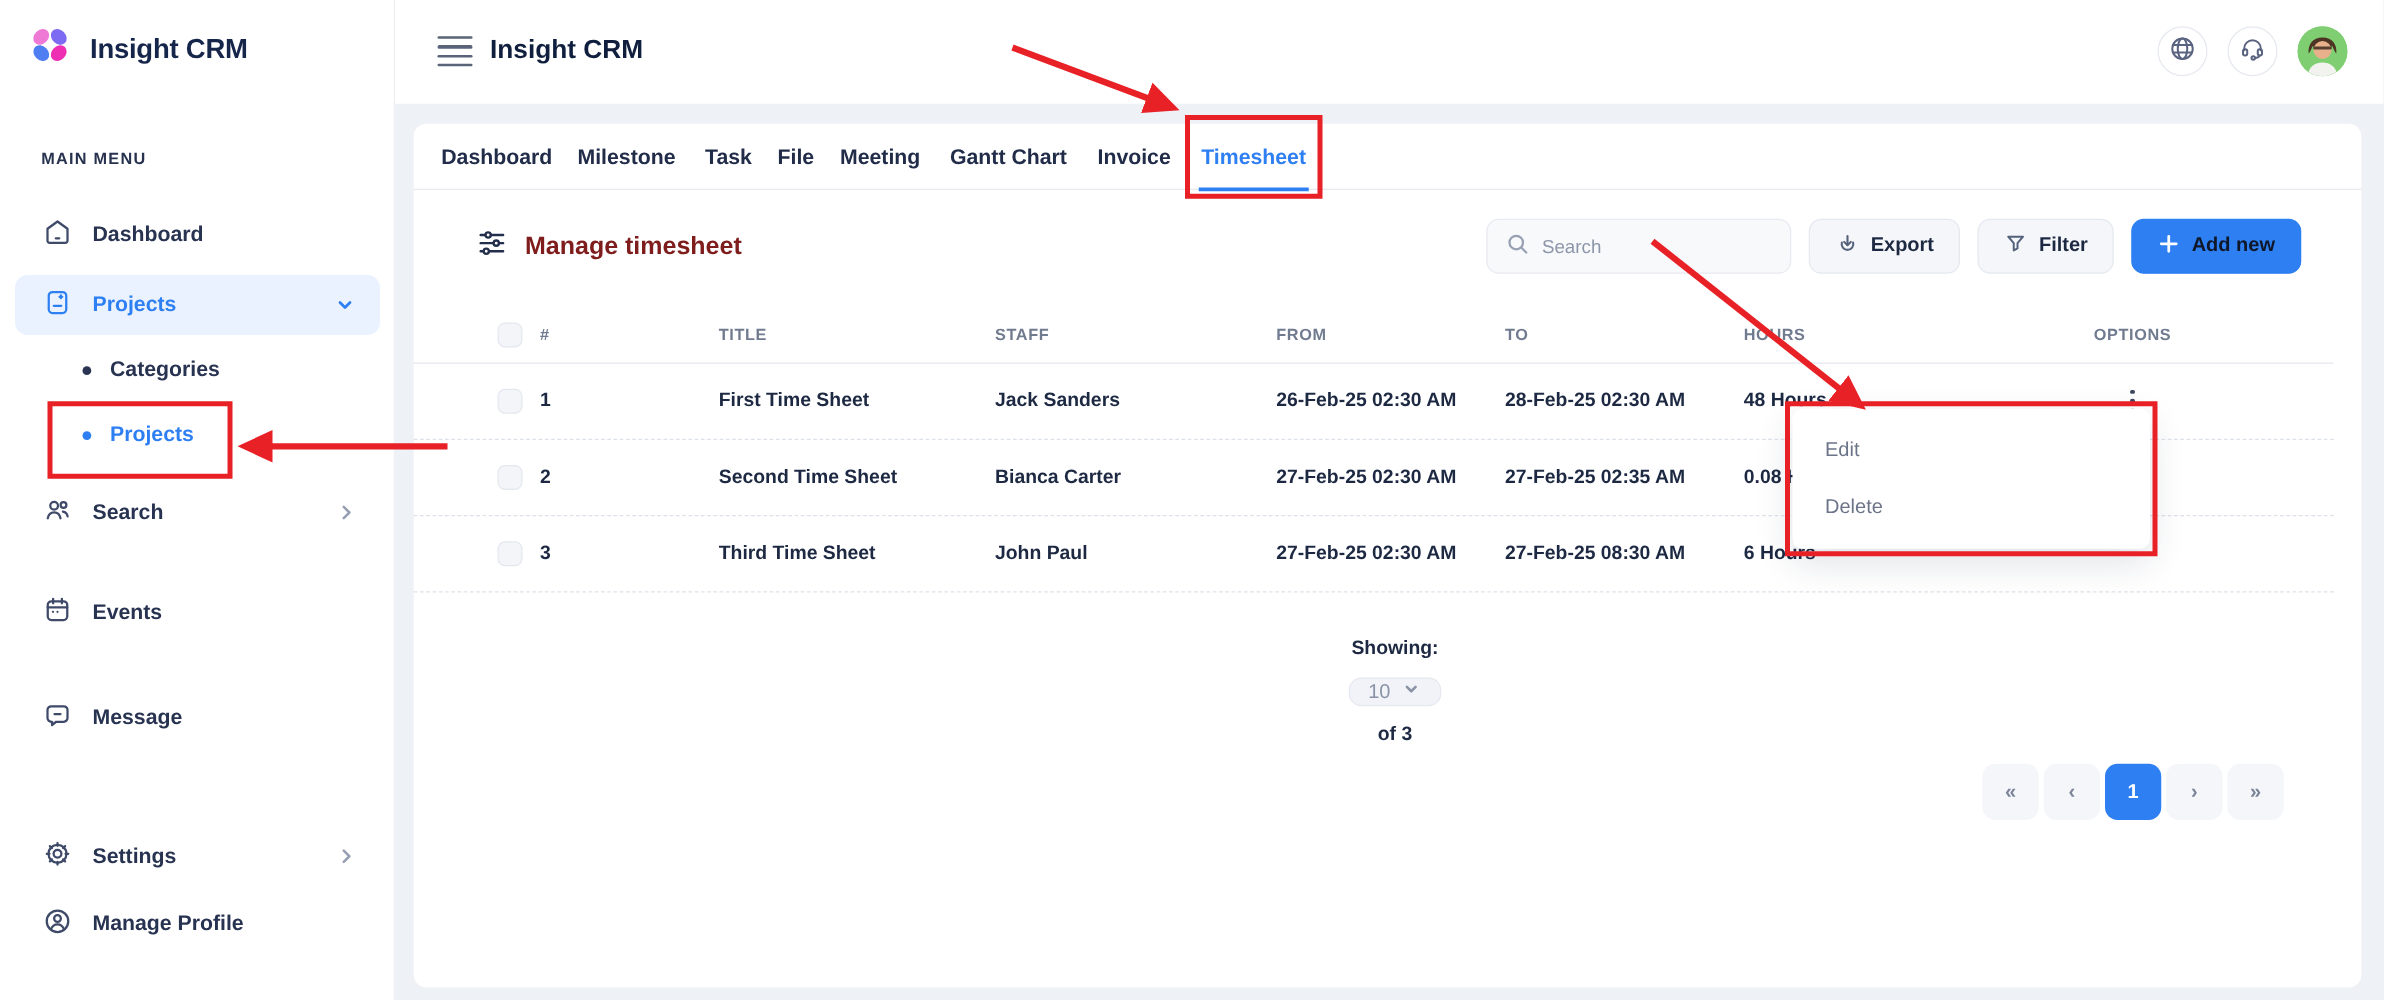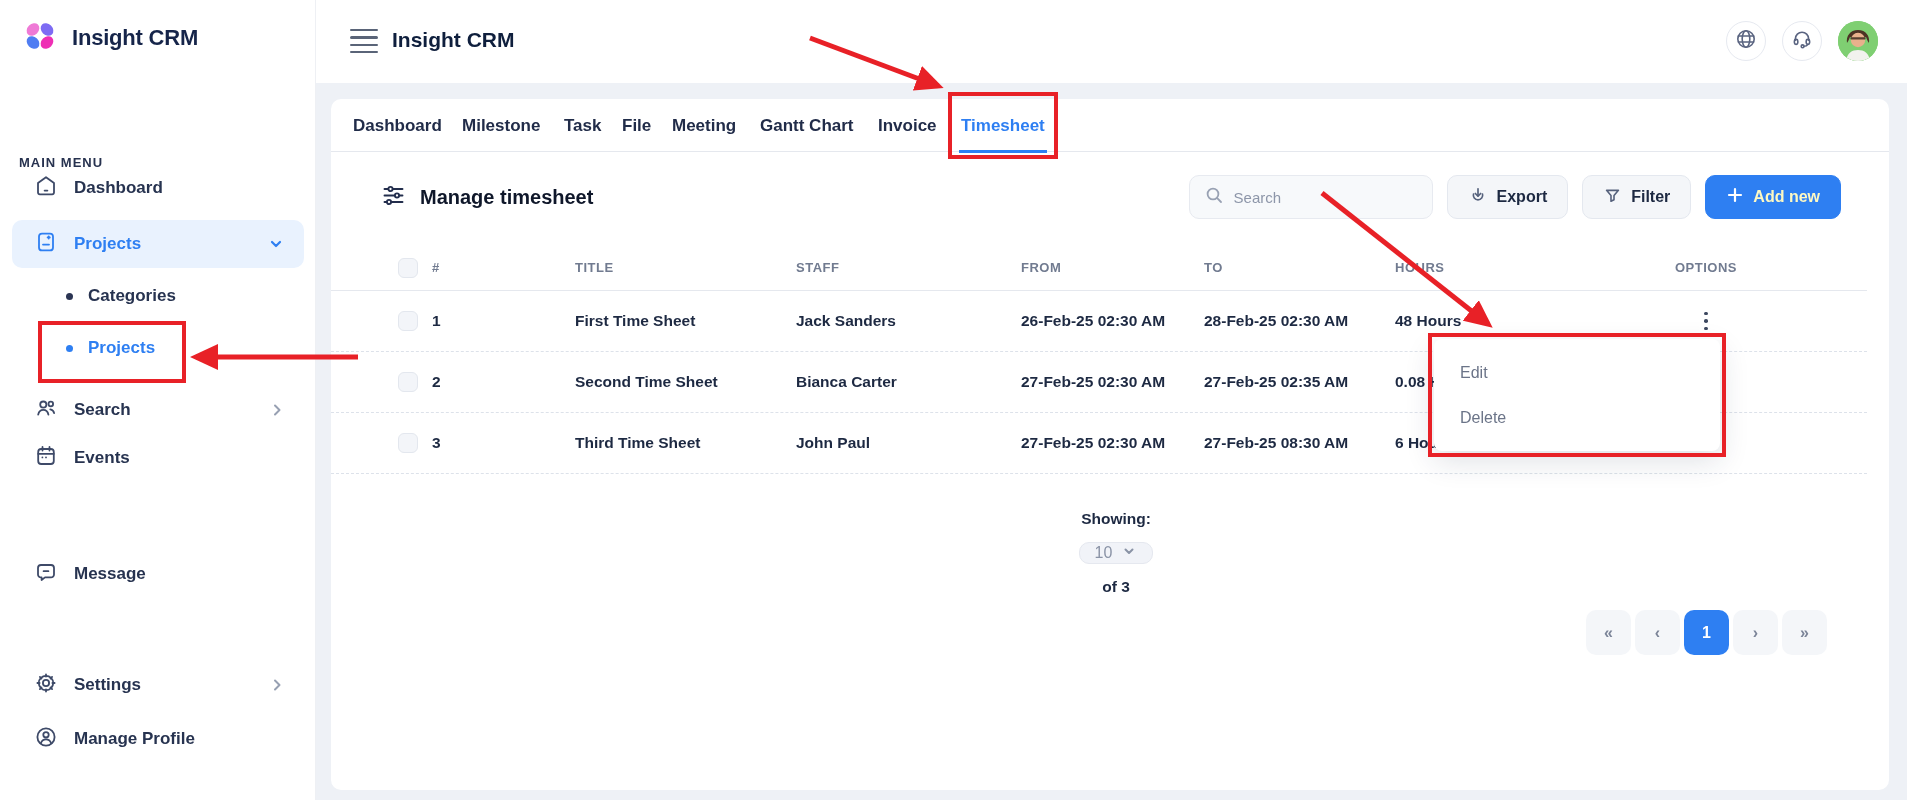--- a/index.html
+++ b/index.html
@@ -13,21 +13,21 @@
     --btn-border:#e4e8ef;
   }
   *{box-sizing:border-box;margin:0;padding:0;}
   body{font-family:"Liberation Sans",sans-serif;background:#eef1f6;}
   #app{position:relative;width:1907px;height:800px;background:#eef1f6;overflow:hidden;}
 
   
   .sidebar{position:absolute;left:0;top:0;width:316px;height:800px;background:#fff;border-right:1px solid #eef0f4;}
   .logo-row{position:absolute;left:20px;top:16px;display:flex;align-items:center;gap:12px;}
   .brand-name{font-size:22px;font-weight:bold;color:#16254a;letter-spacing:-0.2px;}
-  .menu-label{position:absolute;left:19px;top:119px;font-size:13px;font-weight:bold;color:#27324f;letter-spacing:1px;margin-top:36px;}
+  .menu-label{position:absolute;left:33px;top:119px;font-size:13px;font-weight:bold;color:#27324f;letter-spacing:1px;}
   .sb-item{position:absolute;left:12px;width:292px;height:48px;border-radius:10px;display:flex;align-items:center;padding:0 18px 0 22px;gap:16px;cursor:pointer;}
   .sb-item .lbl{font-size:17px;font-weight:bold;color:#273350;}
   .sb-item.active{background:var(--accent-soft);}
   .sb-item.active .lbl{color:var(--accent);}
   .sb-item svg{flex:0 0 auto;}
   .sb-sub{padding-left:54px;gap:15px;}
   .bullet{width:7px;height:7px;border-radius:50%;background:#2b3553;flex:0 0 auto;}
   .sb-sub.active-sub .lbl{color:var(--accent);}
   .sb-sub.active-sub .bullet{background:var(--accent);}
   .sb-sub.anno-box::after{content:"";position:absolute;left:26px;top:-3px;width:140px;height:54px;border:4px solid var(--red);pointer-events:none;}
@@ -45,27 +45,27 @@
   .card{position:absolute;left:331px;top:99px;width:1558px;height:691px;background:#fff;border-radius:10px;}
   .tabs{position:absolute;left:0;top:0;right:0;height:53px;border-bottom:1px solid var(--line);}
   .tab{position:absolute;top:0;height:53px;display:flex;align-items:center;font-size:17px;font-weight:bold;color:#212c49;cursor:pointer;}
   .tab.active{color:var(--accent);}
   .tab.active::before{content:"";position:absolute;left:-2px;right:-2px;bottom:-1px;height:3px;background:var(--accent);}
   .tab.anno::after{content:"";position:absolute;left:-13px;right:-13px;top:-7px;bottom:-7px;border:4px solid var(--red);pointer-events:none;}
 
   
   .toolbar{position:absolute;left:50px;right:48px;top:73px;height:50px;display:flex;align-items:center;}
   .heading{display:flex;align-items:center;gap:14px;}
-  .heading .h-txt{font-size:20px;font-weight:bold;color:#0f172a;}
+  .heading .h-txt{font-size:20px;font-weight:bold;color:#7f1d1d;}
   .controls{margin-left:auto;display:flex;align-items:center;gap:14px;}
   .search-box{width:244px;height:44px;border-radius:10px;background:#f7f9fb;border:1px solid #e7eaf0;display:flex;align-items:center;gap:10px;padding:0 14px;}
   .search-box input{border:none;outline:none;background:transparent;font-size:15px;color:#35425e;width:100%;font-family:"Liberation Sans",sans-serif;}
   .search-box input::placeholder{color:#8d96a9;}
   .btn{height:44px;border-radius:10px;display:flex;align-items:center;gap:9px;padding:0 20px;font-size:16px;font-weight:bold;cursor:pointer;border:1px solid var(--btn-border);background:var(--btn-bg);color:#1d2942;}
-  .btn.primary{background:var(--accent);border-color:var(--accent);color:#fef9c3;}
+  .btn.primary{background:var(--accent);border-color:var(--accent);color:#0f172a;}
 
   
   .tbl{position:absolute;left:0;right:22px;top:146px;}
   .trow{display:flex;align-items:center;padding-left:67px;}
   .thead{height:46px;border-bottom:1px solid var(--line);}
   .th{font-size:13px;font-weight:bold;color:#717b90;letter-spacing:0.5px;}
   .tr{height:61px;border-bottom:1px dashed #dde2ea;}
   .td{font-size:15.5px;font-weight:bold;color:#1d2942;}
   .col-check{width:34px;display:flex;align-items:center;}
   .col-num{width:143px;}
@@ -81,21 +81,21 @@
 
   
   .pager{position:absolute;left:74px;right:62px;top:411px;height:52px;display:flex;align-items:center;gap:14px;flex-direction:column;}
   .pg-lbl{font-size:15.5px;font-weight:bold;color:#1d2942;}
   .pill{width:74px;height:42px;border-radius:10px;background:#f1f3f8;border:1px solid #e5e8ef;display:flex;align-items:center;justify-content:center;gap:9px;cursor:pointer;font-size:16px;color:#8a93a6;text-align:right;}
   .pg-btns{margin-left:auto;display:flex;gap:4px;}
   .pg-btn{width:45px;height:45px;border-radius:10px;background:#f4f6f9;color:#7b8498;font-size:16px;display:flex;align-items:center;justify-content:center;font-weight:bold;cursor:pointer;}
   .pg-btn.active{background:var(--accent);color:#fff;}
 
   
-  .ctx-menu{position:absolute;left:1434px;top:339px;width:286px;height:112px;background:#fff;border-radius:8px;box-shadow:0 10px 30px rgba(30,40,70,.14);padding-top:11px;z-index:30;}
+  .ctx-menu{position:absolute;left:1434px;top:327px;width:286px;height:112px;background:#fff;border-radius:8px;box-shadow:0 10px 30px rgba(30,40,70,.14);padding-top:11px;z-index:30;}
   .ctx-item{height:45px;display:flex;align-items:center;padding-left:26px;font-size:16px;color:#6b7488;cursor:pointer;}
   .ctx-menu::after{content:"";position:absolute;inset:-6px;border:4px solid var(--red);pointer-events:none;}
 
   
   .anno-svg{position:absolute;inset:0;width:1907px;height:800px;pointer-events:none;z-index:60;}
 </style>
 </head>
 <body>
 
 <div id="app">
@@ -155,21 +155,21 @@
             <path d="M16.3 13.3c2.2.3 3.4 1.6 3.8 3.8"></path>
           </svg></span>
       <span class="lbl">Search</span>
       <span class="chev">
           <svg width="18" height="18" viewBox="0 0 18 18" fill="none" stroke="#97a0b2" stroke-width="2" stroke-linecap="round" stroke-linejoin="round">
             <path d="M7 4.5l4.5 4.5L7 13.5"></path>
           </svg>
         </span>
     </div>
 
-    <div class="sb-item" style="top:434px">
+    <div class="sb-item" style="top:466px">
       <span><svg width="24" height="24" viewBox="0 0 24 24" fill="none" stroke="#3e4a68" stroke-width="1.8" stroke-linecap="round" stroke-linejoin="round">
             <rect x="4.2" y="5" width="15.6" height="15" rx="3"></rect>
             <path d="M4.2 9.8h15.6M8.5 3v3.6M15.5 3v3.6"></path>
             <path d="M8.4 13.4h.01M12 13.4h.01"></path>
           </svg></span>
       <span class="lbl">Events</span>
     </div>
 
 
     <div class="sb-item" style="top:550px">

